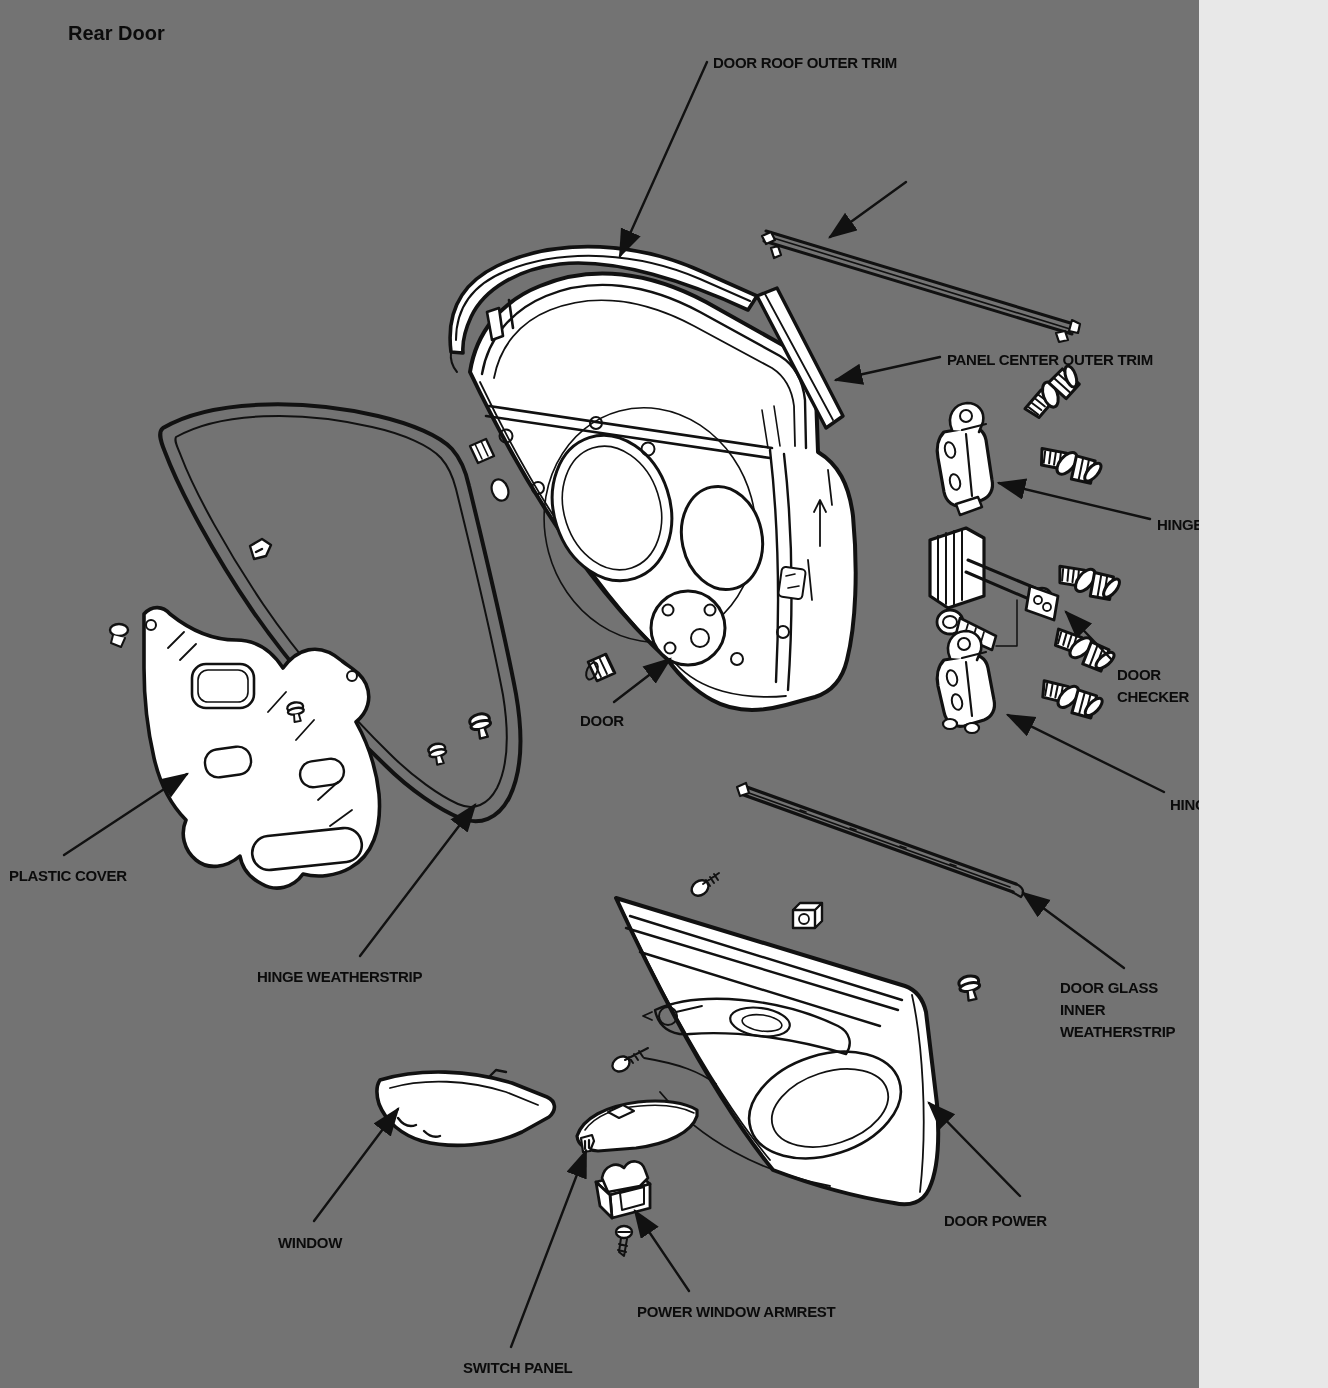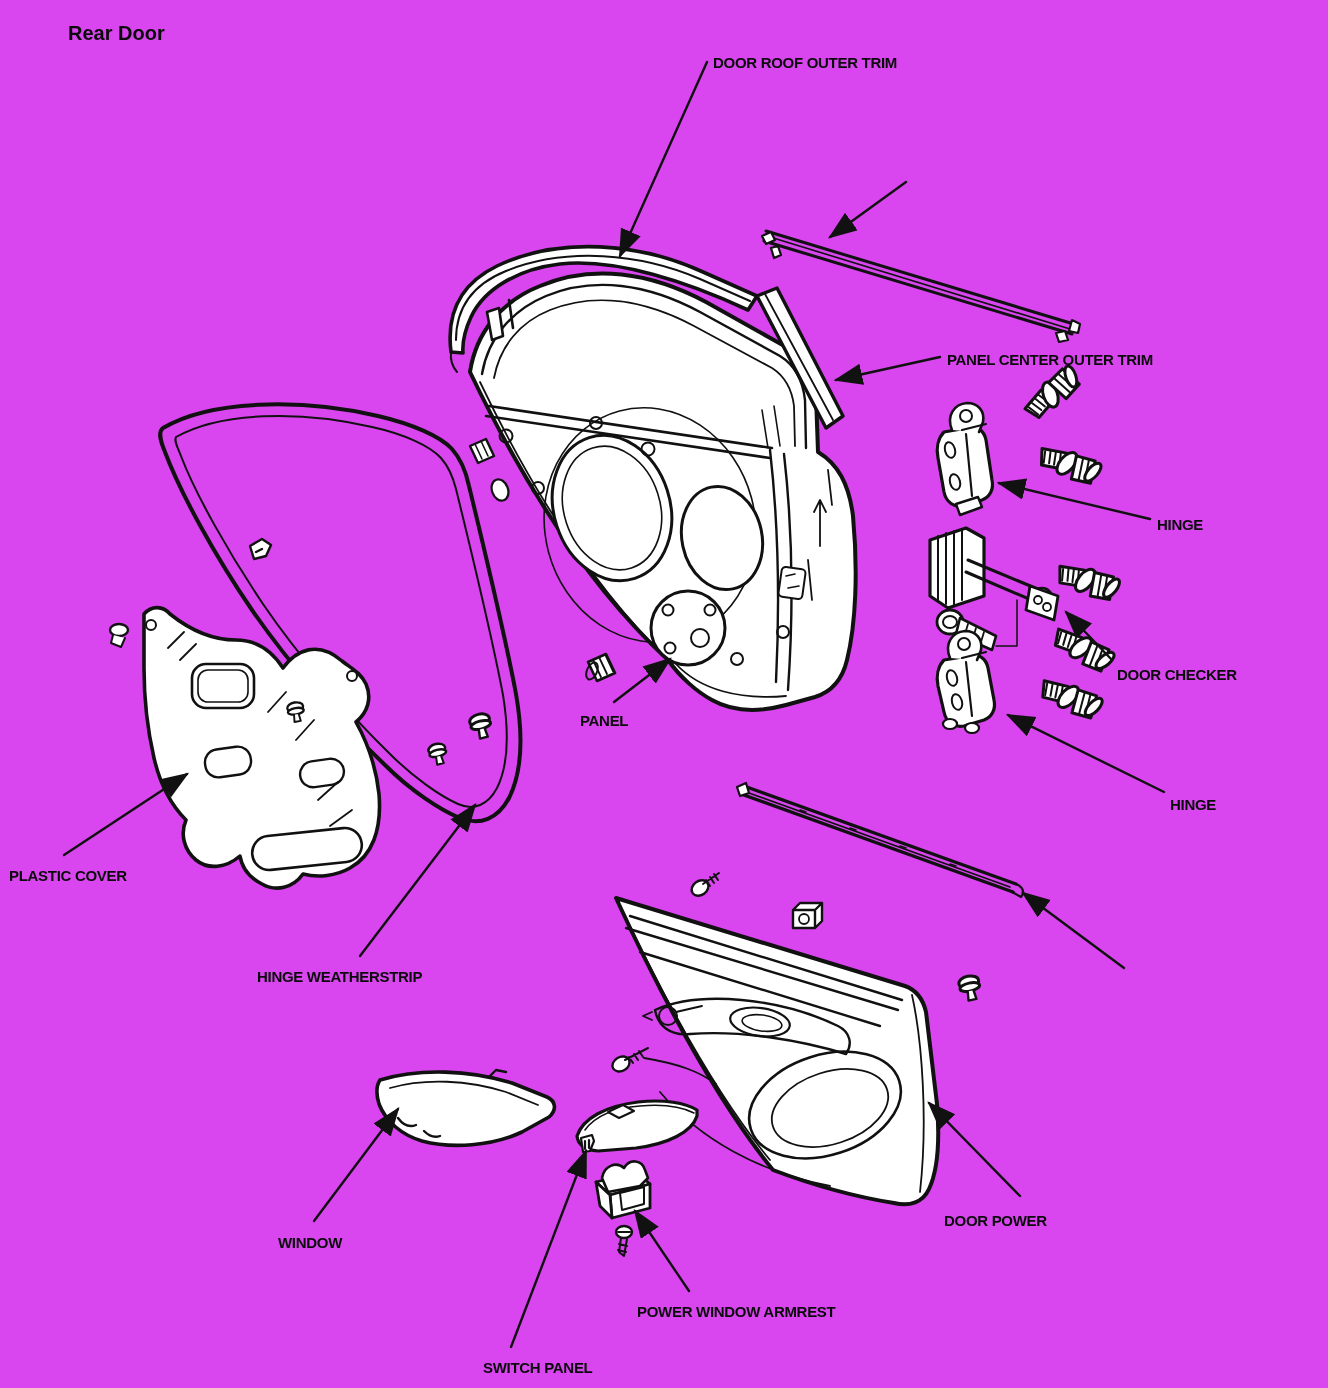--- a/index.html
+++ b/index.html
@@ -1,17 +1,17 @@
 <!DOCTYPE html>
 <html><head>
 <meta charset="utf-8">
 <style>
   html,body{margin:0;padding:0;background:#e8e8e8;}
   .stage{
-    position:relative;width:1328px;height:1388px;background:#d946ef;
+    position:relative;width:1199px;height:1388px;background:#737373;
     overflow:hidden;font-family:"Liberation Sans",sans-serif;
   }
   .art{position:absolute;left:0;top:0;width:1328px;height:1388px;}
   .lbl{
     position:absolute;font-weight:700;font-size:15px;line-height:22px;
     letter-spacing:-0.3px;color:#0b0b0b;white-space:pre-line;margin-top:6px;
   }
   .title{
     position:absolute;left:68px;top:22px;font-weight:700;font-size:20px;
     color:#0b0b0b;letter-spacing:0;
@@ -249,21 +249,23 @@
     </g>
   </svg>
 
   <div class="title">Rear Door</div>
 
   <div class="lbl" style="left:713px;top:46px">DOOR ROOF OUTER TRIM</div>
   <div class="lbl" style="left:947px;top:343px">PANEL CENTER OUTER TRIM</div>
   <div class="lbl" style="left:1157px;top:508px">HINGE</div>
   <div class="lbl" style="left:1117px;top:658px">DOOR CHECKER</div>
   <div class="lbl" style="left:1170px;top:788px">HINGE</div>
-  <div class="lbl" style="left:580px;top:704px">PANEL</div>
+  <div class="lbl" style="left:580px;top:704px">DOOR</div>
   <div class="lbl" style="left:9px;top:859px">PLASTIC COVER</div>
   <div class="lbl" style="left:257px;top:960px">HINGE WEATHERSTRIP</div>
+  <div class="lbl" style="left:1060px;top:971px">DOOR GLASS
+INNER WEATHERSTRIP</div>
   <div class="lbl" style="left:944px;top:1204px">DOOR POWER</div>
   <div class="lbl" style="left:278px;top:1226px">WINDOW</div>
   <div class="lbl" style="left:637px;top:1295px">POWER WINDOW ARMREST</div>
-  <div class="lbl" style="left:483px;top:1351px">SWITCH PANEL</div>
+  <div class="lbl" style="left:463px;top:1351px">SWITCH PANEL</div>
 
 </div>
 
 </body></html>

